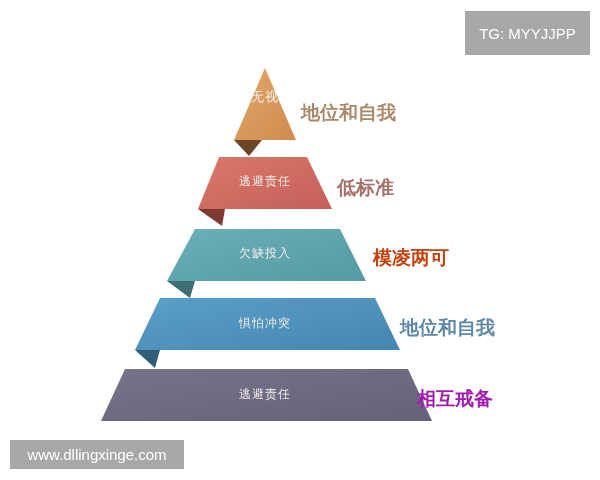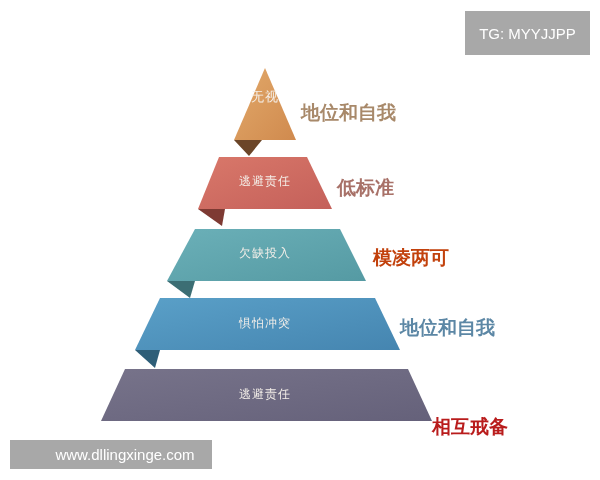--- a/index.html
+++ b/index.html
@@ -78,16 +78,16 @@
 </div>
 <div class="tier-label" style="left:215px; top:173px; width:100px;">逃避责任</div>
 <div class="tier-label" style="left:215px; top:245px; width:100px;font-family:Liberation Mono, monospace;">欠缺投入</div>
 <div class="tier-label" style="left:215px; top:315px; width:100px;text-align:center;">惧怕冲突</div>
 <div class="tier-label" style="left:215px; top:386px; width:100px;">逃避责任</div>
 
 <div class="side-label" style="left:301px; top:100px; color:#A8896A;">地位和自我</div>
 <div class="side-label" style="left:337px; top:175px; color:#A87168;">低标准</div>
 <div class="side-label" style="left:373px; top:245px; color:#c2410c;">模凌两可</div>
 <div class="side-label" style="left:400px; top:315px; color:#5C87A5;">地位和自我</div>
-<div class="side-label" style="left:432px; top:386px; color:#b91c1c;margin-top:28px;">相互戒备</div>
+<div class="side-label" style="left:417px; top:386px; color:#a21caf;">相互戒备</div>
 
 <div class="watermark" style="left:465px; top:11px; width:125px; height:44px;">TG: MYYJJPP</div>
-<div class="watermark" style="left:10px; top:440px; width:174px; height:29px;padding-left:28px;">www.dllingxinge.com</div>
+<div class="watermark" style="left:10px; top:440px; width:174px; height:29px;">www.dllingxinge.com</div>
 
 </body></html>

